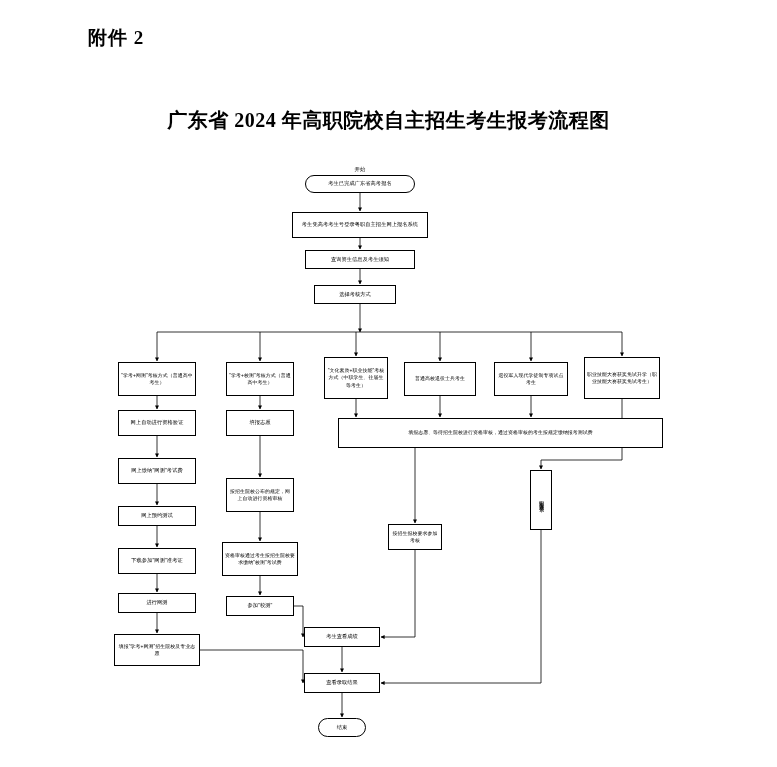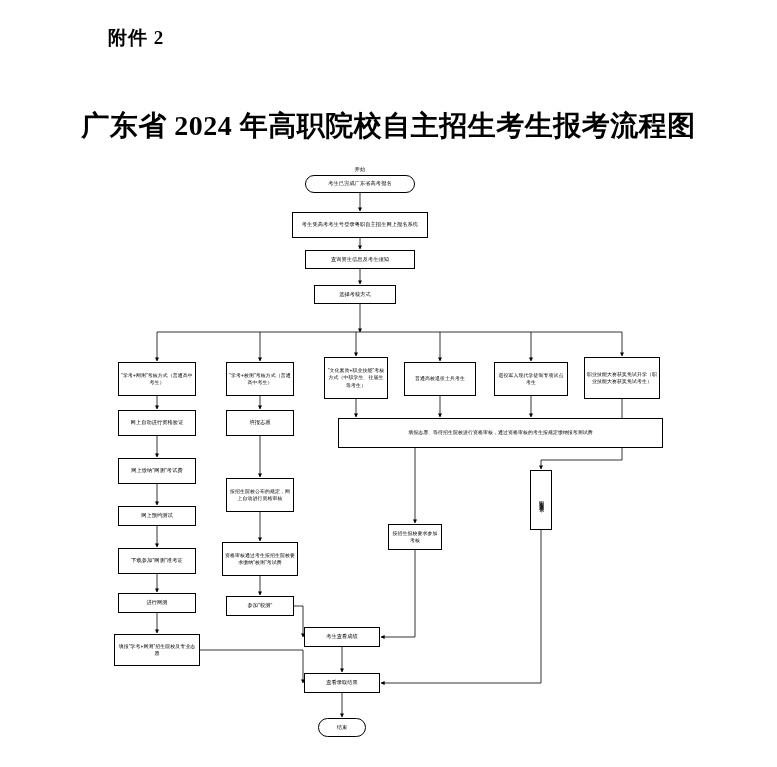--- a/index.html
+++ b/index.html
@@ -16,30 +16,29 @@
     overflow: hidden;
   }
   #attachment-label {
     position: absolute;
     left: 88px;
     top: 25px;
     font-family: "Liberation Serif", "DejaVu Serif", serif;
     font-size: 19px;
     font-weight: bold;
     letter-spacing: 1px;
-    margin-left: 20px;
   }
   #doc-title {
     position: absolute;
     left: 0;
     top: 107px;
     width: 777px;
     text-align: center;
     font-family: "Liberation Serif", "DejaVu Serif", serif;
-    font-size: 28px;
+    font-size: 20px;
     font-weight: bold;
     letter-spacing: 0.5px;
   }
   #flow-canvas {
     position: absolute;
     left: 0;
     top: 0;
     width: 777px;
     height: 767px;
   }

